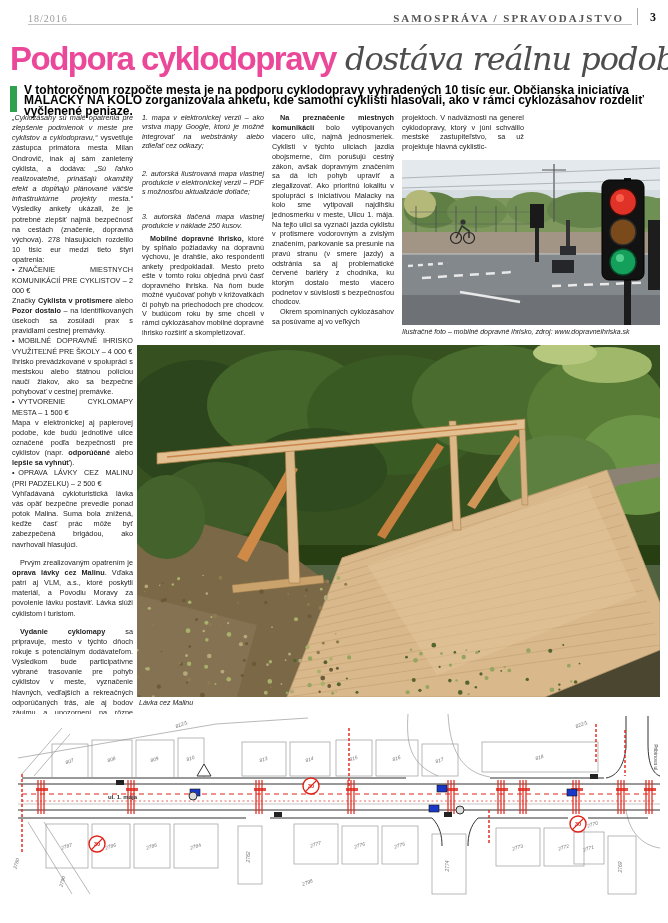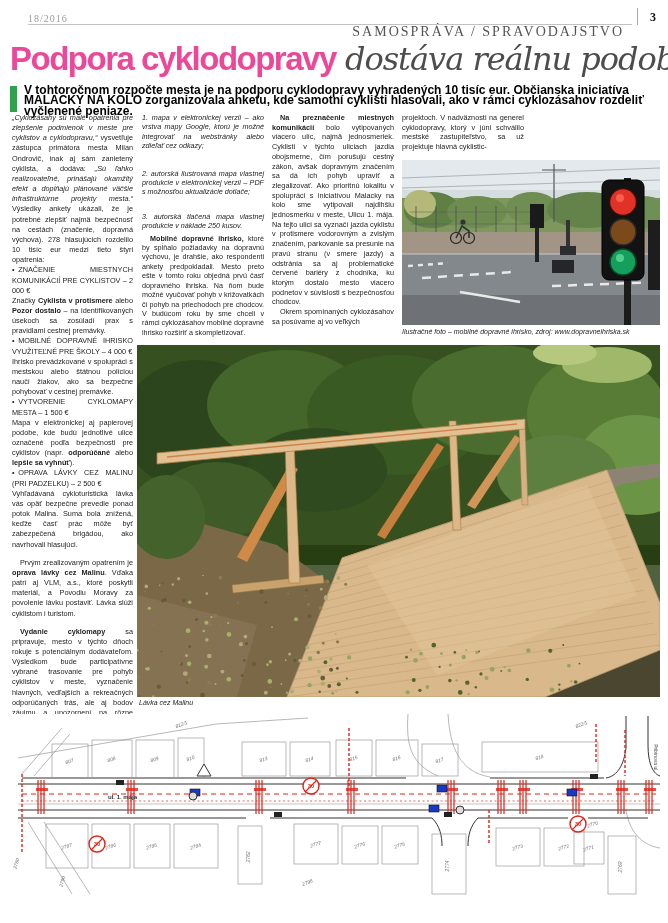--- a/index.html
+++ b/index.html
@@ -1,22 +1,22 @@
 <!DOCTYPE html>
 <html><head>
 <meta charset="utf-8">
 <style>
   html,body{margin:0;padding:0;background:#e8e8e8;}
   #page{position:relative;width:668px;height:923px;background:#ffffff;overflow:hidden;
         font-family:"Liberation Sans",sans-serif;color:#1c1c1c;}
   
   .hdr-issue{position:absolute;left:28px;top:13px;font-family:"Liberation Serif",serif;
              font-size:10px;letter-spacing:1px;color:#9a9a9a;}
-  .hdr-section{position:absolute;right:44px;top:24px;font-family:"Liberation Serif",serif;
-               font-size:14px;letter-spacing:2px;color:#555;}
+  .hdr-section{position:absolute;right:44px;top:12px;font-family:"Liberation Serif",serif;
+               font-size:11px;letter-spacing:2px;color:#555;font-weight:bold;}
   .hdr-rule{position:absolute;left:28px;top:24px;width:604px;height:1px;background:#c2c2c2;}
   .hdr-vbar{position:absolute;right:30px;top:8px;width:1px;height:17px;background:#aaa;}
   .hdr-page{position:absolute;right:12px;top:10px;font-family:"Liberation Serif",serif;
             font-weight:bold;font-size:12px;color:#111;}
   
   .headline{position:absolute;left:10px;top:40px;white-space:nowrap;}
   .headline .main{font-size:33px;font-weight:bold;letter-spacing:-1.5px;color:#ec4899;}
   .headline .sub{font-family:"DejaVu Serif",serif;font-style:italic;font-size:32px;
                  letter-spacing:-1px;color:#4d4d4d;}
   

